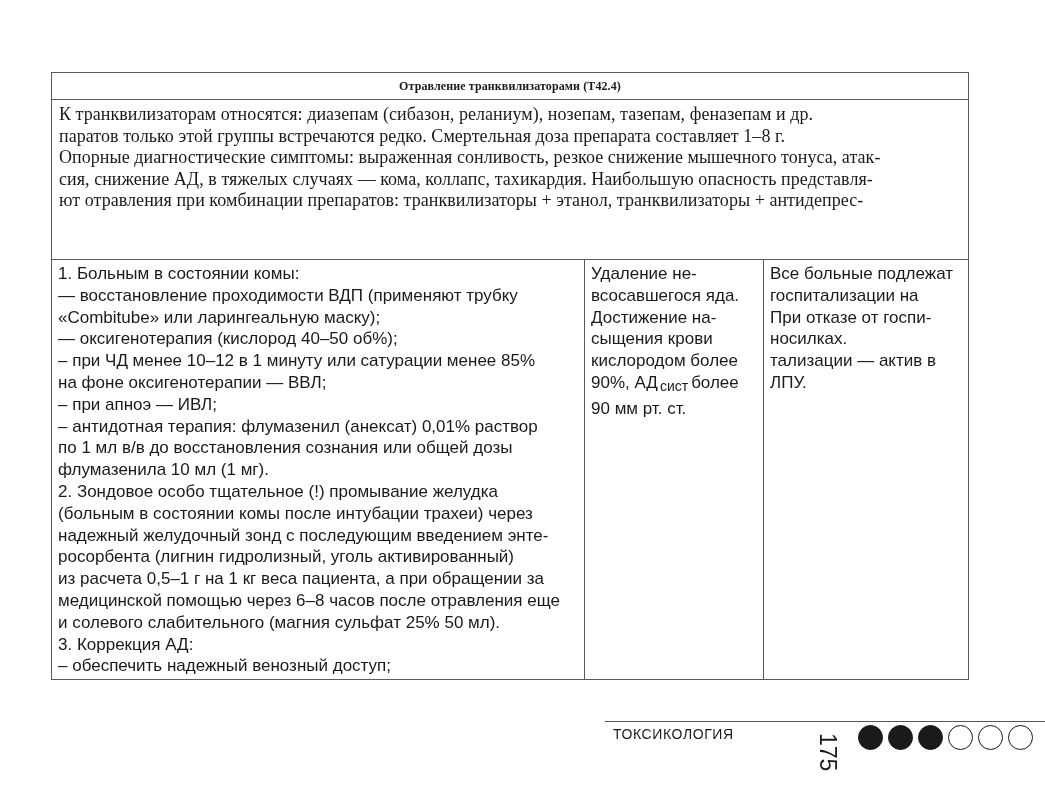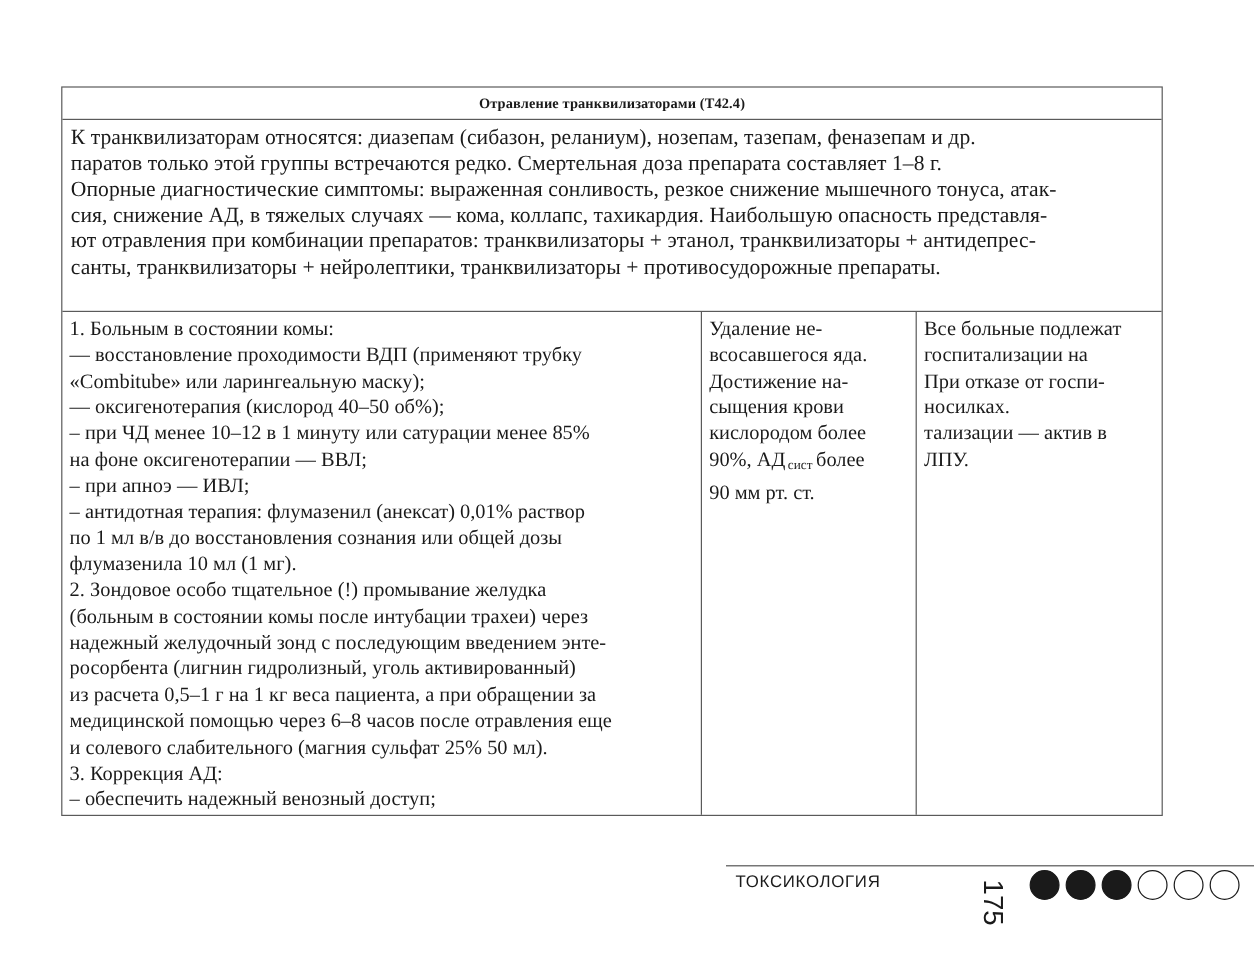--- a/index.html
+++ b/index.html
@@ -17,29 +17,29 @@
     }
     .intro {
       padding: 4px 6px 3px 7px; font-size: 18px; line-height: 21.6px;
       border-bottom: 1.5px solid #5a5a5a; box-sizing: border-box; height: 160px;
       font-family: "Liberation Serif", "DejaVu Serif", serif;
       letter-spacing: 0.05px;
     }
     .intro .ln { display: block; white-space: nowrap; }
     .row {
       display: flex; height: 419px;
-      font-family: Liberation Serif, serif;
+      font-family: Liberation Sans, sans-serif;
       font-size: 17px; line-height: 21.8px;
     }
     .col { box-sizing: border-box; padding: 3px 5px 0 6px; }
     .col .ln { display: block; white-space: nowrap; }
     .c1 { width: 533px; border-right: 1.5px solid #5a5a5a; }
     .c2 { width: 179px; border-right: 1.5px solid #5a5a5a; }
     .c3 { flex: 1; }
-    .sub { font-size: 11px; vertical-align: -3px; margin: 0 3px 0 2px; }
+    .sub { font-size: 14px; vertical-align: -3px; margin: 0 3px 0 2px; }
     .footer-rule {
       position: absolute; left: 605px; top: 721px; width: 440px; height: 0;
       border-top: 1.5px solid #555;
     }
     .footer-title {
       position: absolute; left: 613px; top: 726px;
       font-family: "Liberation Sans", "DejaVu Sans", sans-serif; font-size: 14px; letter-spacing: 0.6px;
       color: #1a1a1a;
     }
     .page-num {
@@ -56,21 +56,20 @@
 <body>
 
 <div class="tbl">
   <div class="tbl-title">Отравление транквилизаторами (Т42.4)</div>
   <div class="intro">
     <span class="ln">К транквилизаторам относятся: диазепам (сибазон, реланиум), нозепам, тазепам, феназепам и др.</span>
     <span class="ln">паратов только этой группы встречаются редко. Смертельная доза препарата составляет 1–8 г.</span>
     <span class="ln">Опорные диагностические симптомы: выраженная сонливость, резкое снижение мышечного тонуса, атак-</span>
     <span class="ln">сия, снижение АД, в тяжелых случаях — кома, коллапс, тахикардия. Наибольшую опасность представля-</span>
     <span class="ln">ют отравления при комбинации препаратов: транквилизаторы + этанол, транквилизаторы + антидепрес-</span>
-    <span class="ln">санты, транквилизаторы + нейролептики, транквилизаторы + противосудорожные препараты.</span>
   </div>
   <div class="row">
     <div class="col c1">
       <span class="ln">1. Больным в состоянии комы:</span>
       <span class="ln">— восстановление проходимости ВДП (применяют трубку</span>
       <span class="ln">«Combitube» или ларингеальную маску);</span>
       <span class="ln">— оксигенотерапия (кислород 40–50 об%);</span>
       <span class="ln">– при ЧД менее 10–12 в 1 минуту или сатурации менее 85%</span>
       <span class="ln">на фоне оксигенотерапии — ВВЛ;</span>
       <span class="ln">– при апноэ — ИВЛ;</span>

